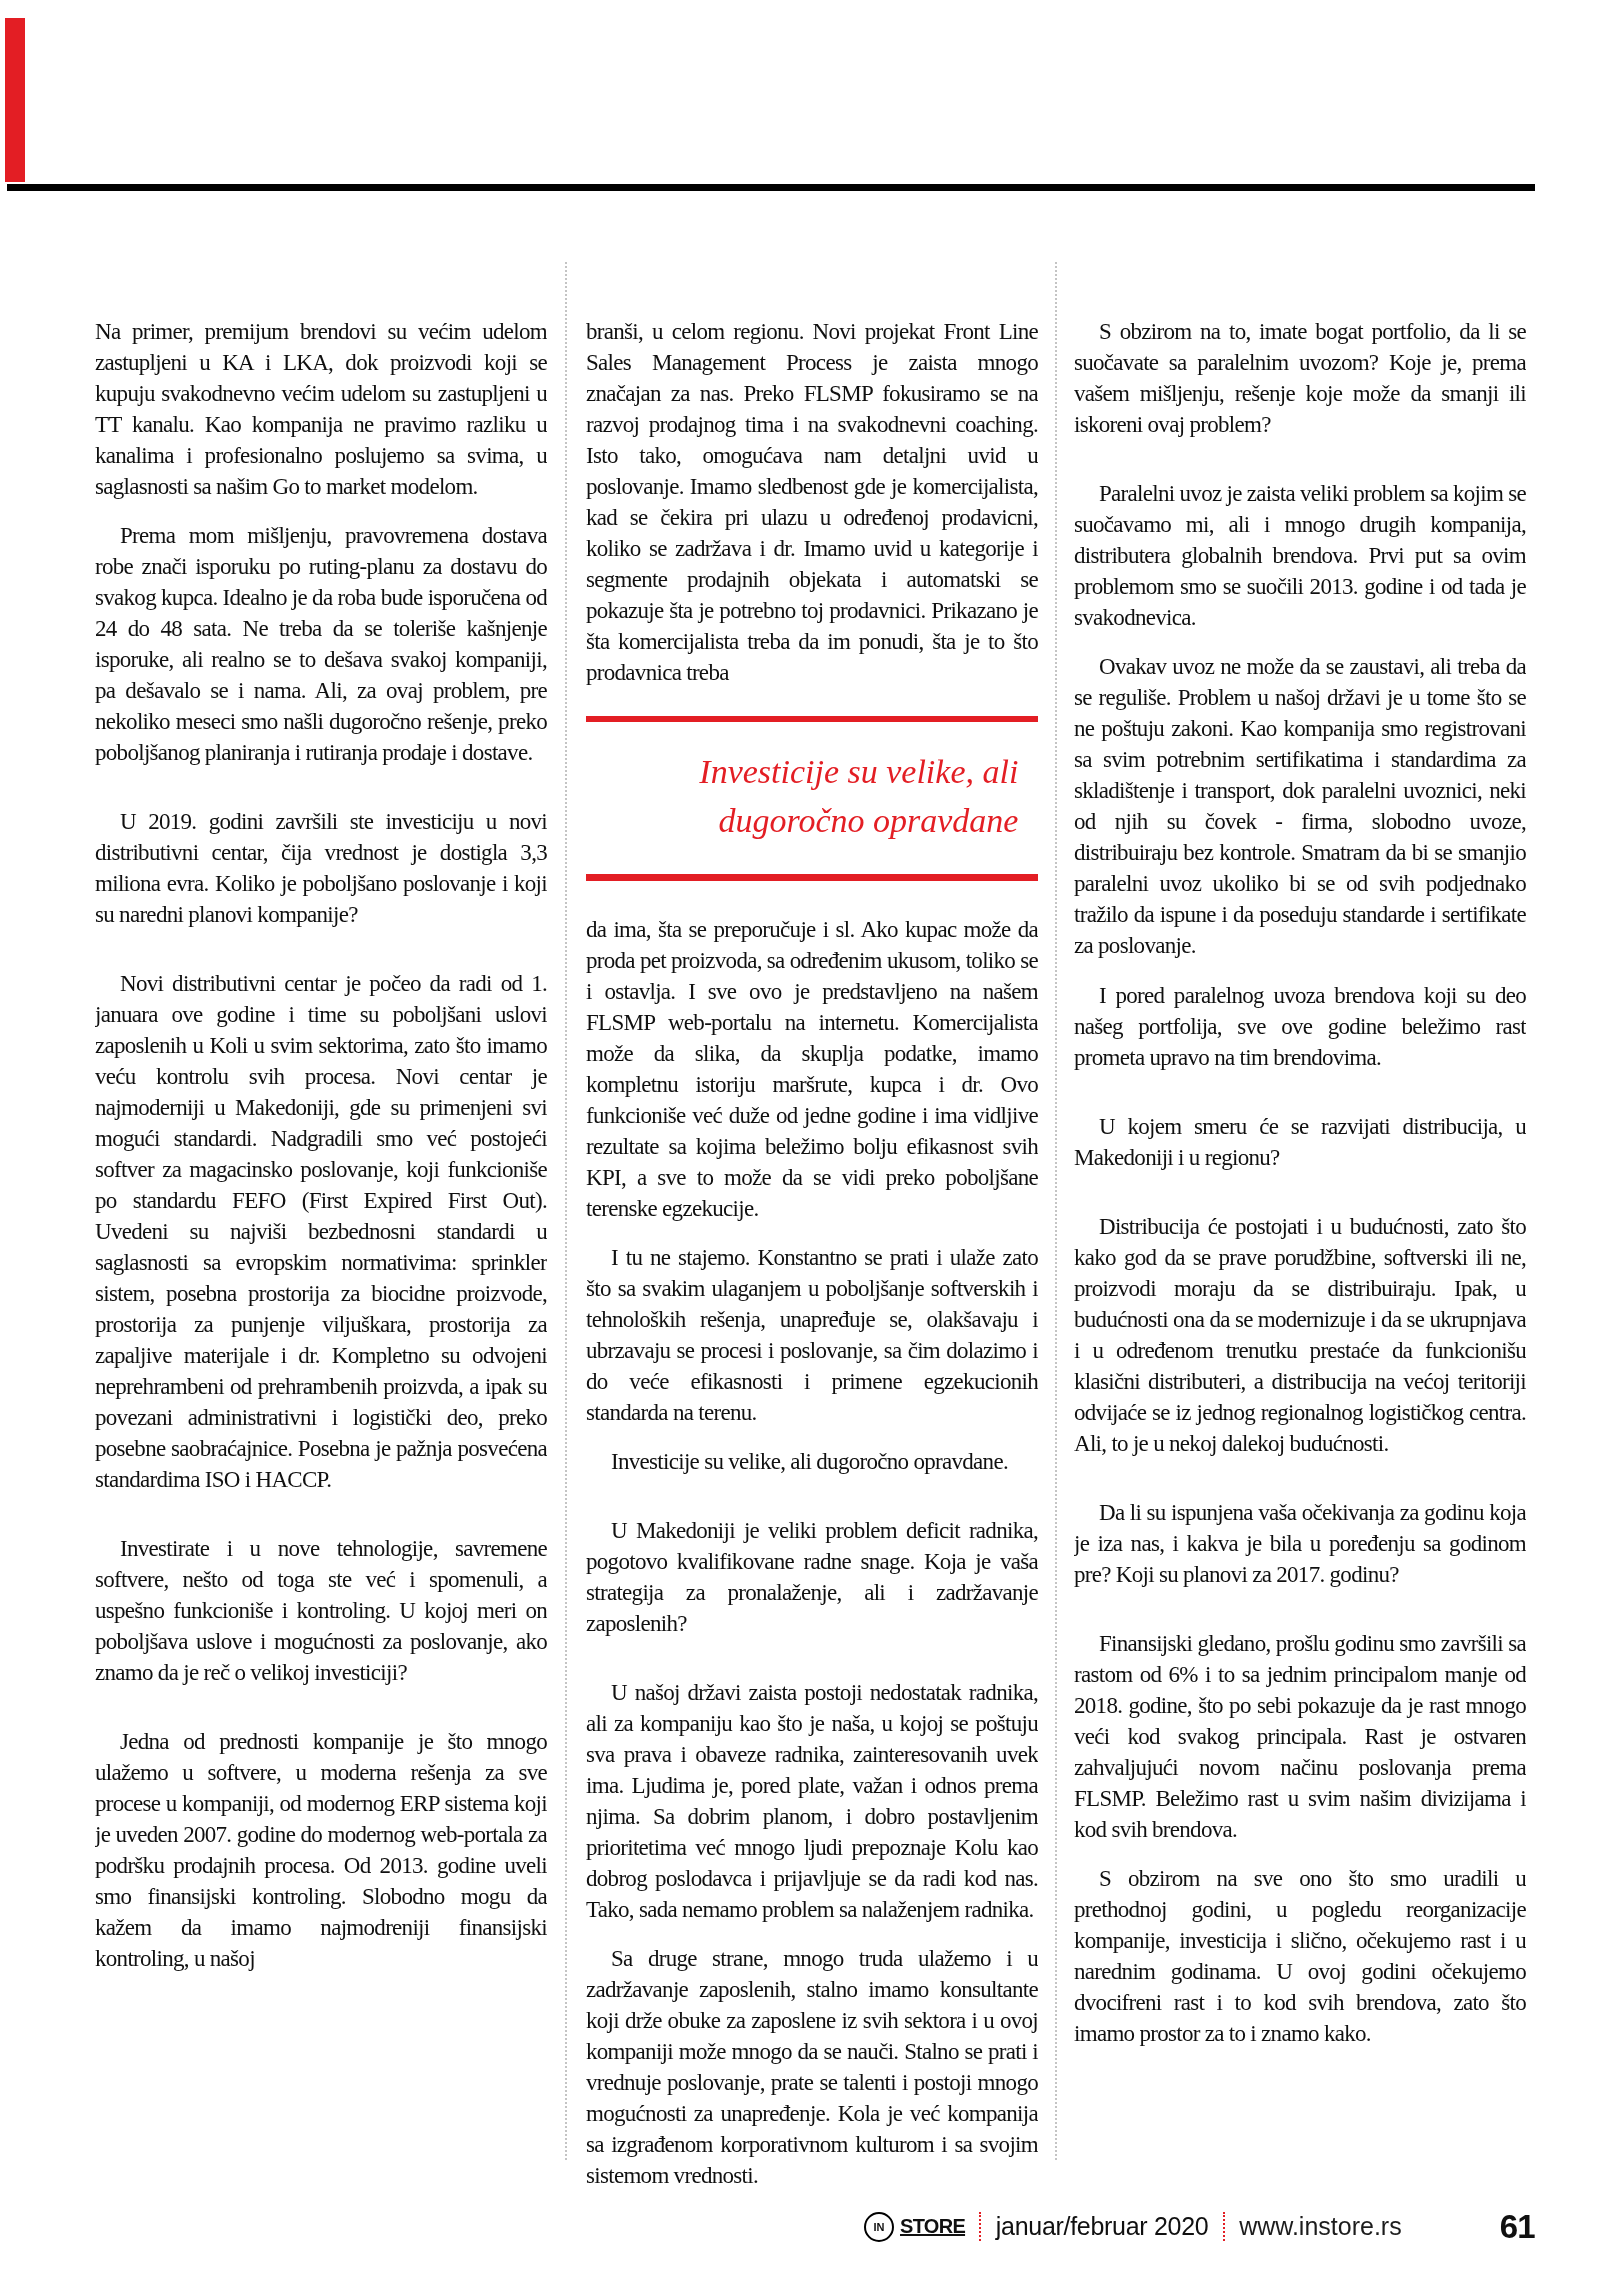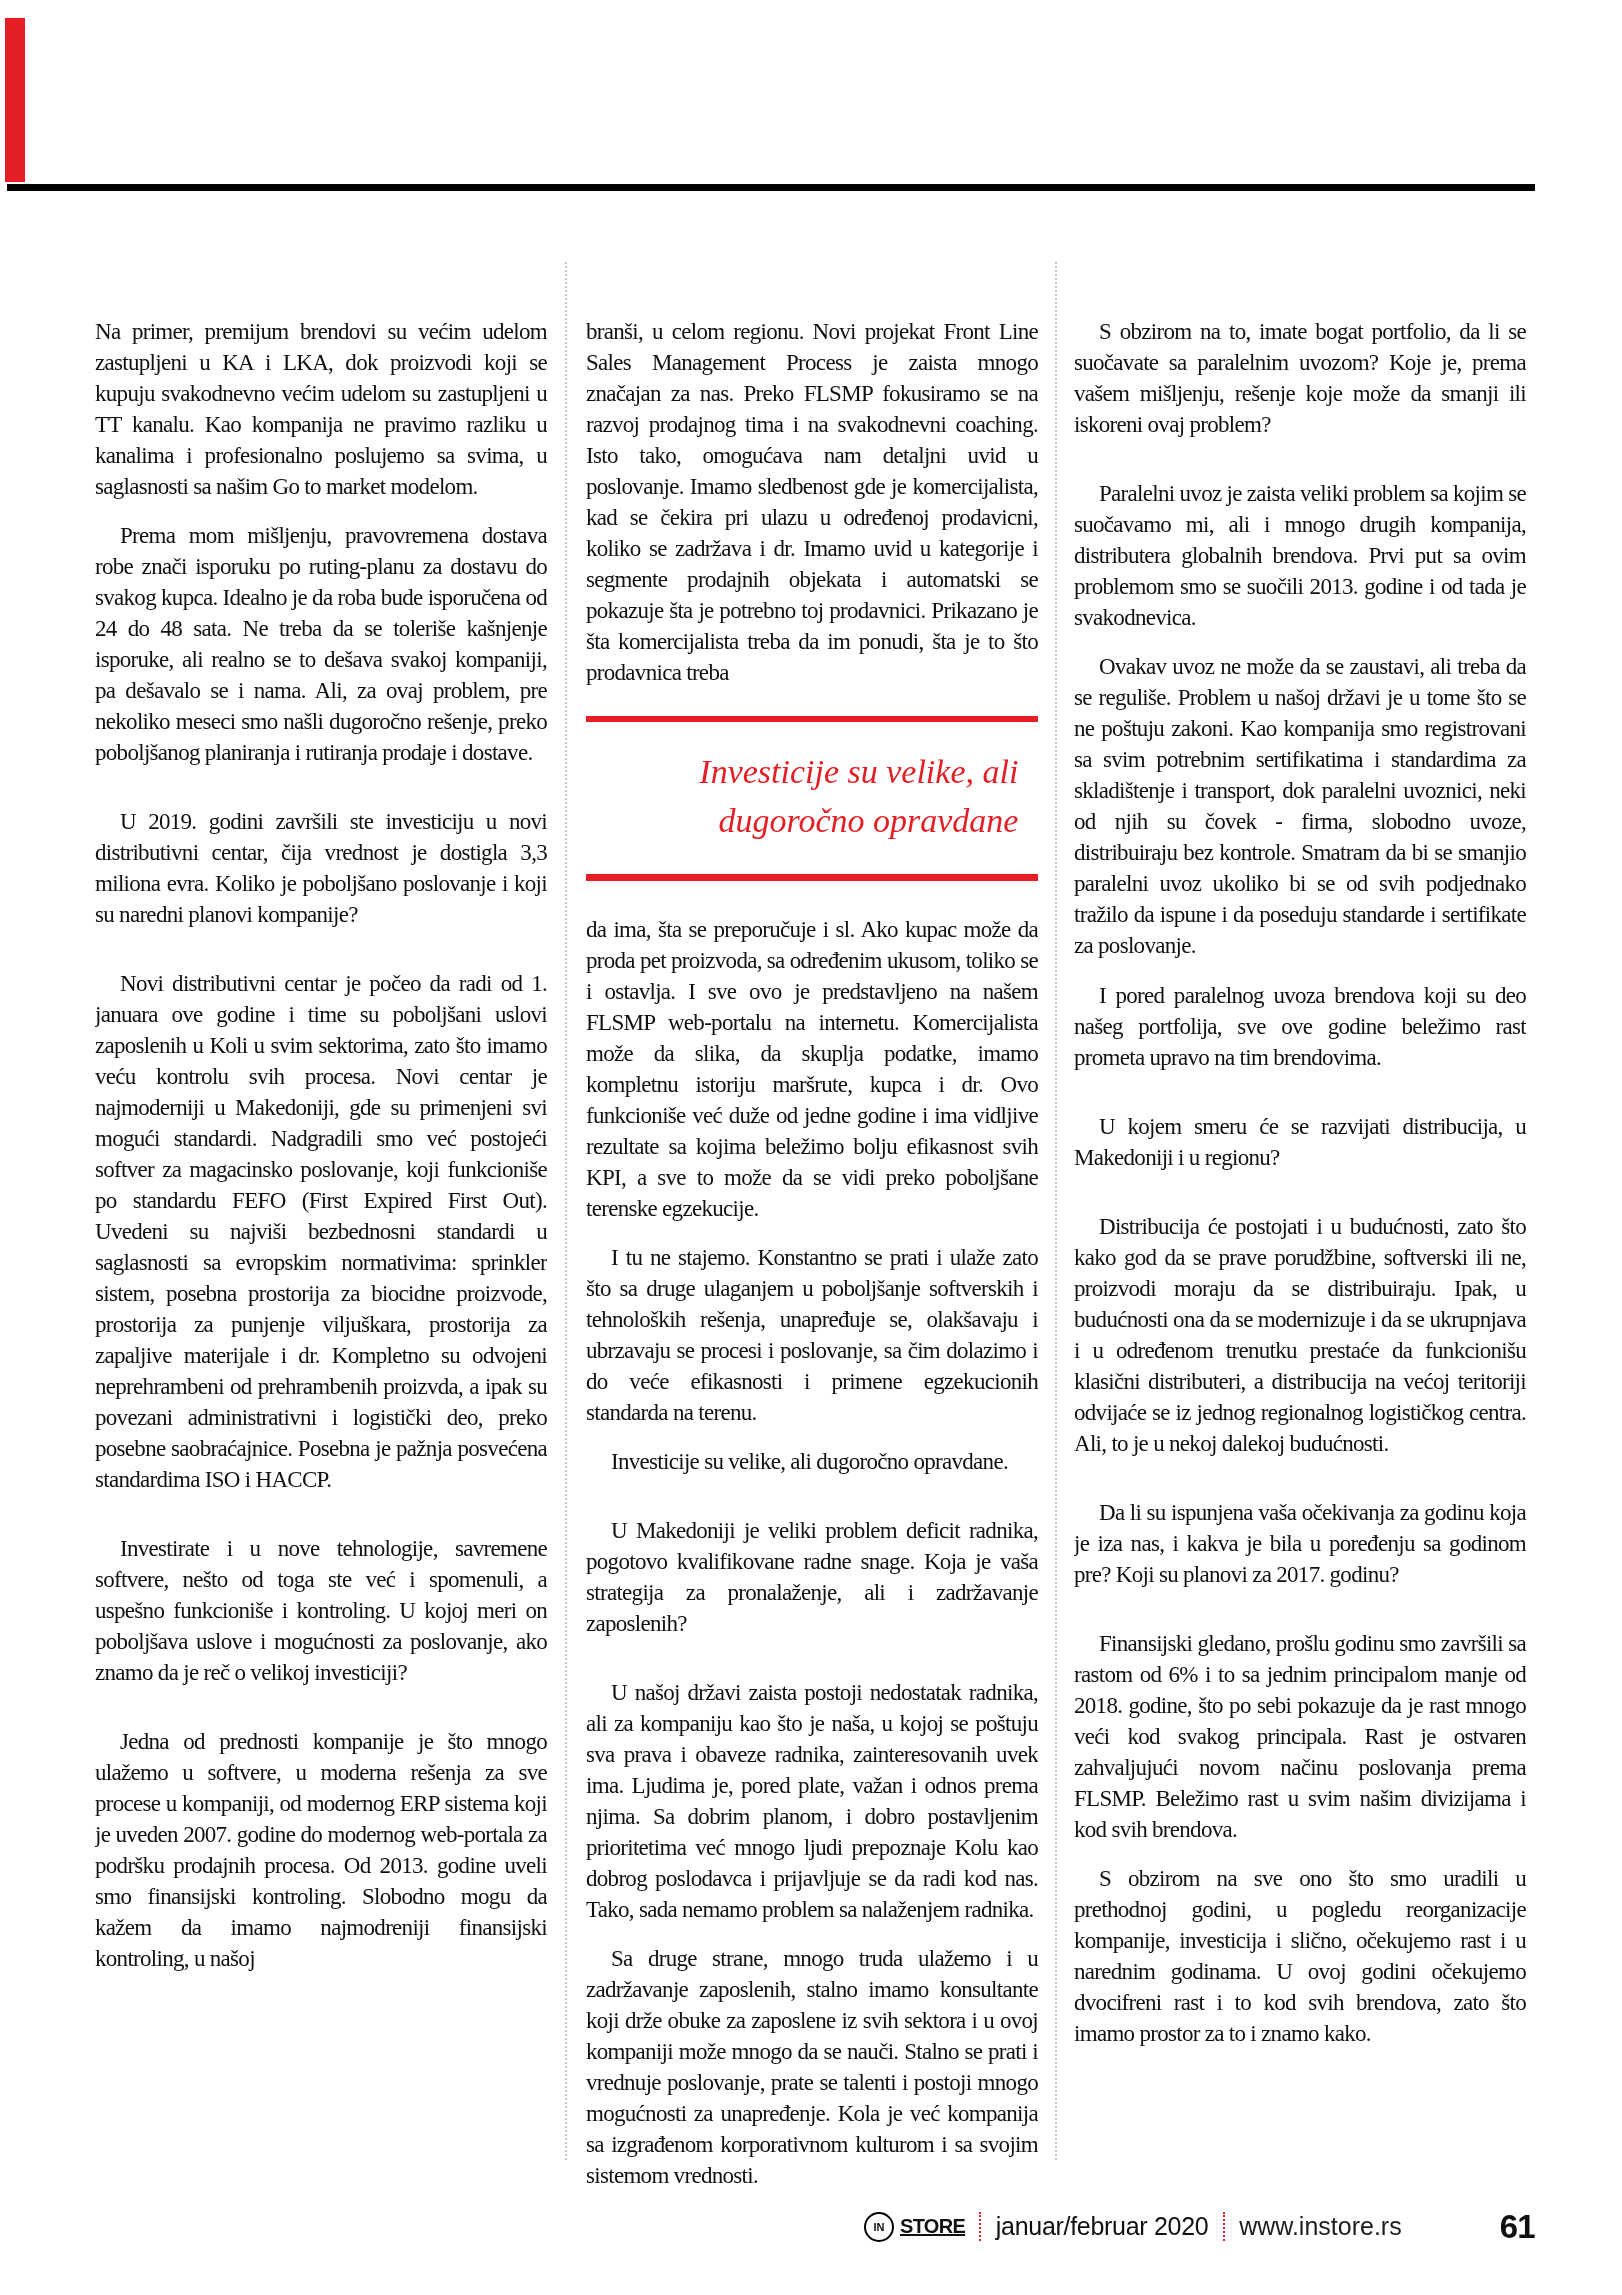--- a/index.html
+++ b/index.html
@@ -89,21 +89,21 @@
 <div class="col col-mid">
   <p class="noindent">branši, u celom regionu. Novi projekat Front Line Sales Management Process je zaista mnogo značajan za nas. Preko FLSMP fokusiramo se na razvoj prodajnog tima i na svakodnevni coaching. Isto tako, omogućava nam detaljni uvid u poslovanje. Imamo sledbenost gde je komercijalista, kad se čekira pri ulazu u određenoj prodavicni, koliko se zadržava i dr. Imamo uvid u kategorije i segmente prodajnih objekata i automatski se pokazuje šta je potrebno toj prodavnici. Prikazano je šta komercijalista treba da im ponudi, šta je to što prodavnica treba</p>
 
   <div class="pullquote-block">
     <div class="pq-rule"></div>
     <div class="pq-text">Investicije su velike, ali dugoročno opravdane</div>
     <div class="pq-rule"></div>
   </div>
 
   <p class="noindent">da ima, šta se preporučuje i sl. Ako kupac može da proda pet proizvoda, sa određenim ukusom, toliko se i ostavlja. I sve ovo je predstavljeno na našem FLSMP web-portalu na internetu. Komercijalista može da slika, da skuplja podatke, imamo kompletnu istoriju maršrute, kupca i dr. Ovo funkcioniše već duže od jedne godine i ima vidljive rezultate sa kojima beležimo bolju efikasnost svih KPI, a sve to može da se vidi preko poboljšane terenske egzekucije.</p>
-  <p>I tu ne stajemo. Konstantno se prati i ulaže zato što sa druge ulaganjem u poboljšanje softverskih i tehnoloških rešenja, unapređuje se, olakšavaju i ubrzavaju se procesi i poslovanje, sa čim dolazimo i do veće efikasnosti i primene egzekucionih standarda na terenu.</p>
+  <p>I tu ne stajemo. Konstantno se prati i ulaže zato što sa svakim ulaganjem u poboljšanje softverskih i tehnoloških rešenja, unapređuje se, olakšavaju i ubrzavaju se procesi i poslovanje, sa čim dolazimo i do veće efikasnosti i primene egzekucionih standarda na terenu.</p>
   <p>Investicije su velike, ali dugoročno opravdane.</p>
   <p class="question">U Makedoniji je veliki problem deficit radnika, pogotovo kvalifikovane radne snage. Koja je vaša strategija za pronalaženje, ali i zadržavanje zaposlenih?</p>
   <p>U našoj državi zaista postoji nedostatak radnika, ali za kompaniju kao što je naša, u kojoj se poštuju sva prava i obaveze radnika, zainteresovanih uvek ima. Ljudima je, pored plate, važan i odnos prema njima. Sa dobrim planom, i dobro postavljenim prioritetima već mnogo ljudi prepoznaje Kolu kao dobrog poslodavca i prijavljuje se da radi kod nas. Tako, sada nemamo problem sa nalaženjem radnika.</p>
   <p>Sa druge strane, mnogo truda ulažemo i u zadržavanje zaposlenih, stalno imamo konsultante koji drže obuke za zaposlene iz svih sektora i u ovoj kompaniji može mnogo da se nauči. Stalno se prati i vrednuje poslovanje, prate se talenti i postoji mnogo mogućnosti za unapređenje. Kola je već kompanija sa izgrađenom korporativnom kulturom i sa svojim sistemom vrednosti.</p>
 </div>
 
 <div class="col col-right">
   <p class="question">S obzirom na to, imate bogat portfolio, da li se suočavate sa paralelnim uvozom? Koje je, prema vašem mišljenju, rešenje koje može da smanji ili iskoreni ovaj problem?</p>
   <p>Paralelni uvoz je zaista veliki problem sa kojim se suočavamo mi, ali i mnogo drugih kompanija, distributera globalnih brendova. Prvi put sa ovim problemom smo se suočili 2013. godine i od tada je svakodnevica.</p>
   <p>Ovakav uvoz ne može da se zaustavi, ali treba da se reguliše. Problem u našoj državi je u tome što se ne poštuju zakoni. Kao kompanija smo registrovani sa svim potrebnim sertifikatima i standardima za skladištenje i transport, dok paralelni uvoznici, neki od njih su čovek - firma, slobodno uvoze, distribuiraju bez kontrole. Smatram da bi se smanjio paralelni uvoz ukoliko bi se od svih podjednako tražilo da ispune i da poseduju standarde i sertifikate za poslovanje.</p>

